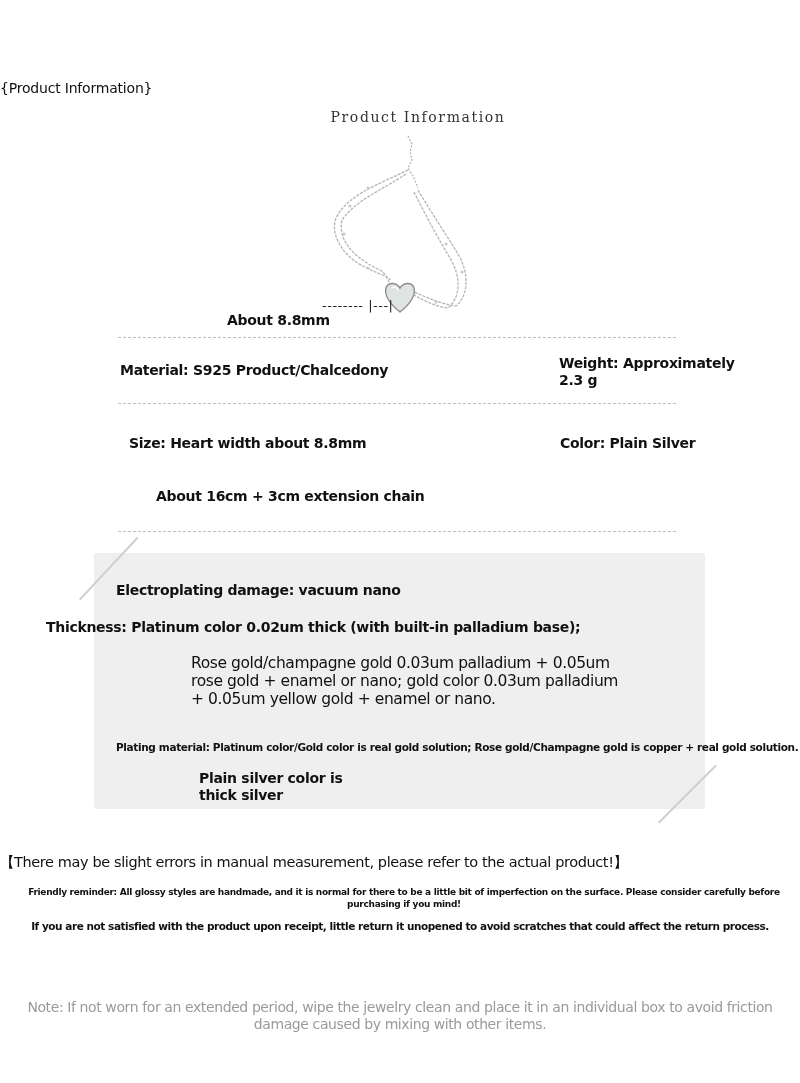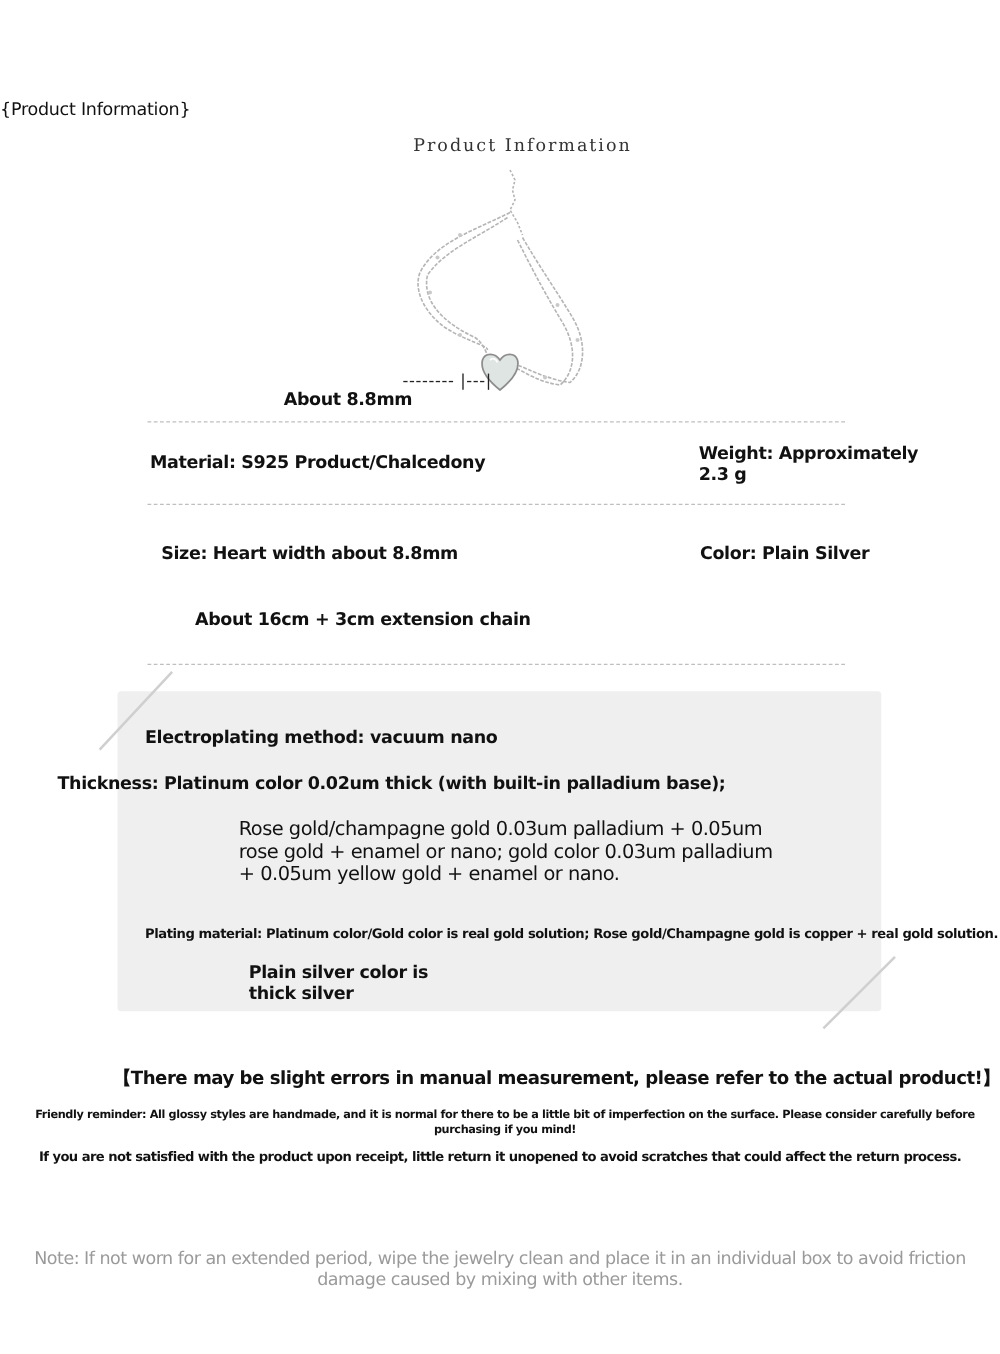--- a/index.html
+++ b/index.html
@@ -104,23 +104,23 @@
     .plating-silver {
       left: 199px; top: 770px; width: 180px;
       font-size: 14px;
       font-weight: bold;
       line-height: 17px;
       letter-spacing: -0.3px;
     }
 
     .notice {
       left: 0; width: 800px; top: 853px;
-      text-align: right;
+      text-align: left;
       font-size: 14.5px;
-      font-weight: bold;
+      font-weight: normal;
       letter-spacing: -0.4px;
     }
     .reminder {
       left: 14px; width: 780px; top: 886px;
       text-align: center;
       font-size: 9px;
       font-weight: bold;
       line-height: 12px;
       letter-spacing: -0.3px;
     }
@@ -189,21 +189,21 @@
 <div class="abs spec" style="left: 119px; top: 435px; margin-left: 10px;">Size: Heart width about 8.8mm</div>
 <div class="abs spec" style="left: 560px; top: 435px;">Color: Plain Silver</div>
 <div class="abs spec" style="left: 156px; top: 488px;">About 16cm + 3cm extension chain</div>
 
 <div class="abs dashed-line" style="top: 531px;"></div>
 
 <div class="abs gray-box"></div>
 <div class="abs deco-line" style="left: 79px; top: 599px; width: 85px; transform: rotate(-47deg);"></div>
 <div class="abs deco-line" style="left: 658px; top: 822px; width: 81px; transform: rotate(-45deg);"></div>
 
-<div class="abs plating-text" style="left: 116px; top: 582px;">Electroplating method: vacuum nano</div>
+<div class="abs plating-text" style="left: 116px; top: 582px;">Electroplating damage: vacuum nano</div>
 <div class="abs plating-text" style="left: 46px; top: 619px;">Thickness: Platinum color 0.02um thick (with built-in palladium base);</div>
 <div class="abs plating-big">Rose gold/champagne gold 0.03um palladium + 0.05um rose gold + enamel or nano; gold color 0.03um palladium + 0.05um yellow gold + enamel or nano.</div>
 <div class="abs plating-small">Plating material: Platinum color/Gold color is real gold solution; Rose gold/Champagne gold is copper + real gold solution.</div>
 <div class="abs plating-silver">Plain silver color is thick silver</div>
 
 <div class="abs notice">【There may be slight errors in manual measurement, please refer to the actual product!】</div>
 <div class="abs reminder">Friendly reminder: All glossy styles are handmade, and it is normal for there to be a little bit of imperfection on the surface. Please consider carefully before purchasing if you mind!</div>
 <div class="abs return-note">If you are not satisfied with the product upon receipt, little return it unopened to avoid scratches that could affect the return process.</div>
 <div class="abs care-note">Note: If not worn for an extended period, wipe the jewelry clean and place it in an individual box to avoid friction damage caused by mixing with other items.</div>
 

